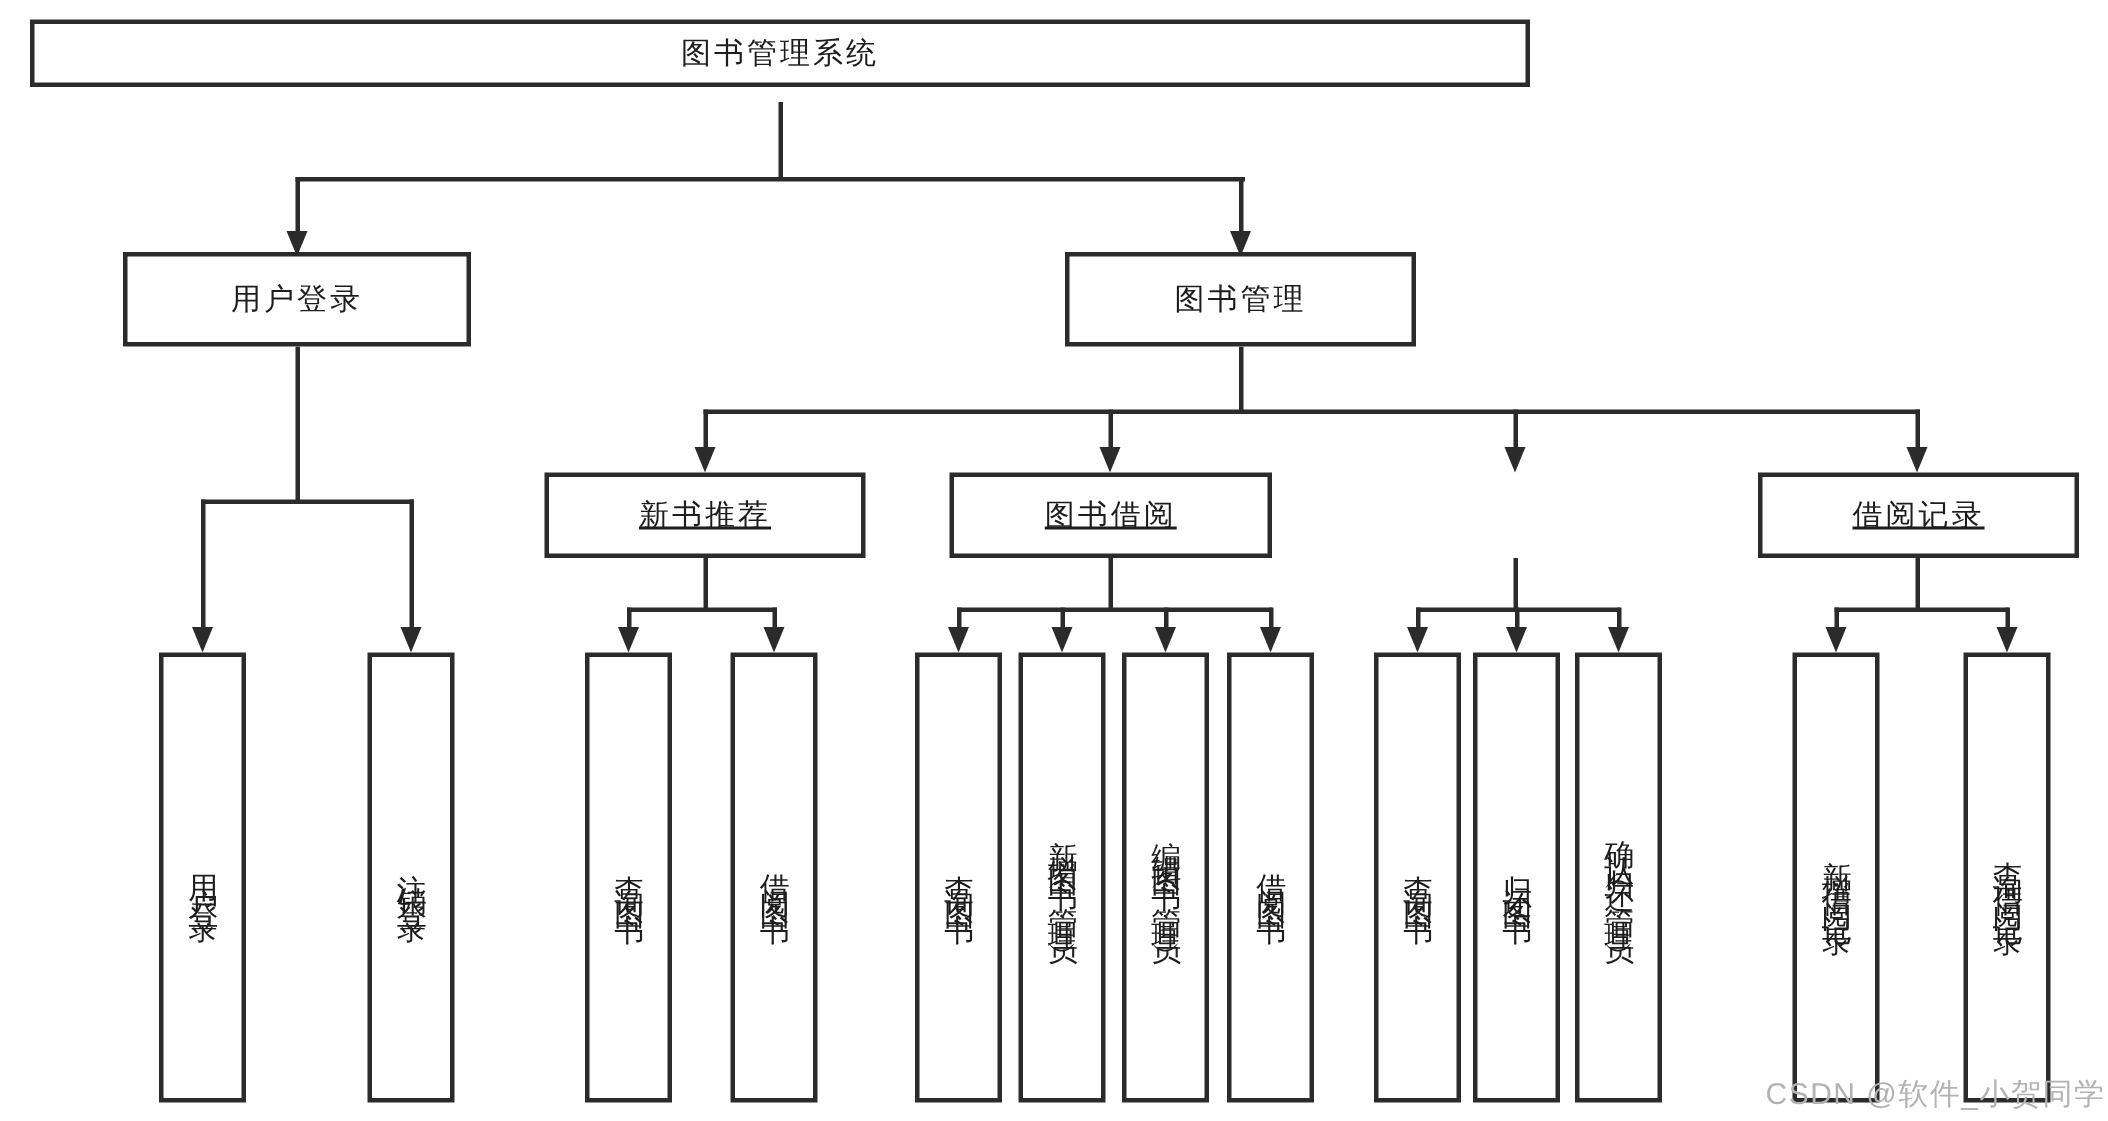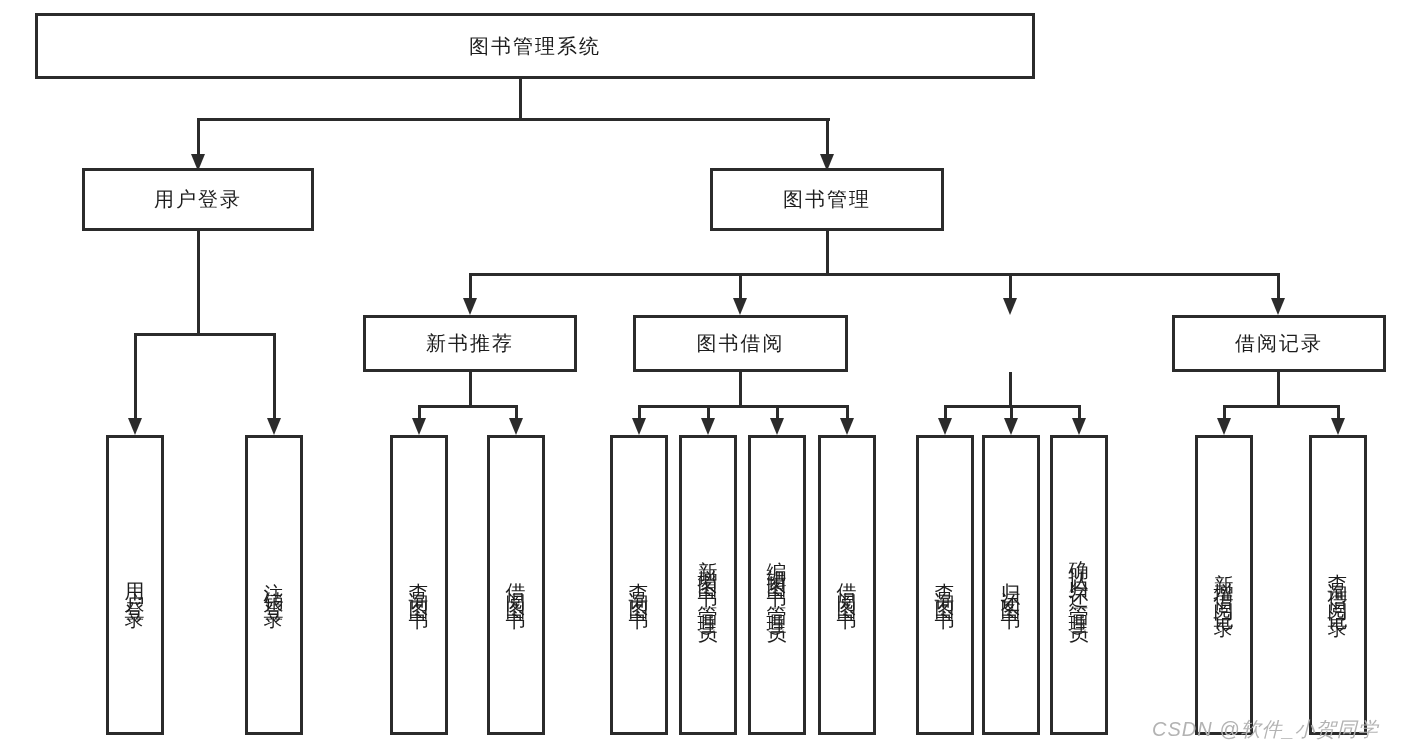--- a/index.html
+++ b/index.html
@@ -17,47 +17,46 @@
     border: 3px solid #2b2b2b;
     background: #ffffff;
     display: flex;
     align-items: center;
     justify-content: center;
     color: #1d1d1d;
     font-size: 20px;
     letter-spacing: 2px;
     z-index: 2;
   }
-  .root-box  { left: 20px;  top: 13px;  width: 1000px; height: 66px; margin-left: 15px; }
+  .root-box  { left: 20px;  top: 13px;  width: 1000px; height: 45px; }
   .l2-box    { top: 168px; height: 63px; }
-  .l3-box    { top: 315px; height: 57px; }
+  .l3-box    { top: 315px; height: 57px; text-decoration: underline; }
   .leaf-box  {
     top: 435px; height: 300px; width: 58px;
     writing-mode: vertical-rl;
     text-orientation: mixed;
     letter-spacing: 9px;
     line-height: 1;
   }
   .hline { position: absolute; height: 3px; background: #2b2b2b; z-index: 1; }
   .vline { position: absolute; width: 3px;  background: #2b2b2b; z-index: 1; }
   .arrow {
     position: absolute; width: 0; height: 0; z-index: 1;
     border-left: 7px solid transparent;
     border-right: 7px solid transparent;
     border-top: 17px solid #2b2b2b;
   }
   .watermark {
     position: absolute;
-    left: 1152px; top: 716px;
+    left: 1177px; top: 716px;
     font-size: 20px;
     color: #b3b3b3;
     letter-spacing: 1px;
     z-index: 3;
     white-space: nowrap;
-    font-style: italic;
   }
 </style>
 </head>
 <body>
 
 <div id="canvas">
 
   <div class="box root-box">图书管理系统</div>
 
   <div class="box l2-box" style="left:82px; width:232px;">用户登录</div>

